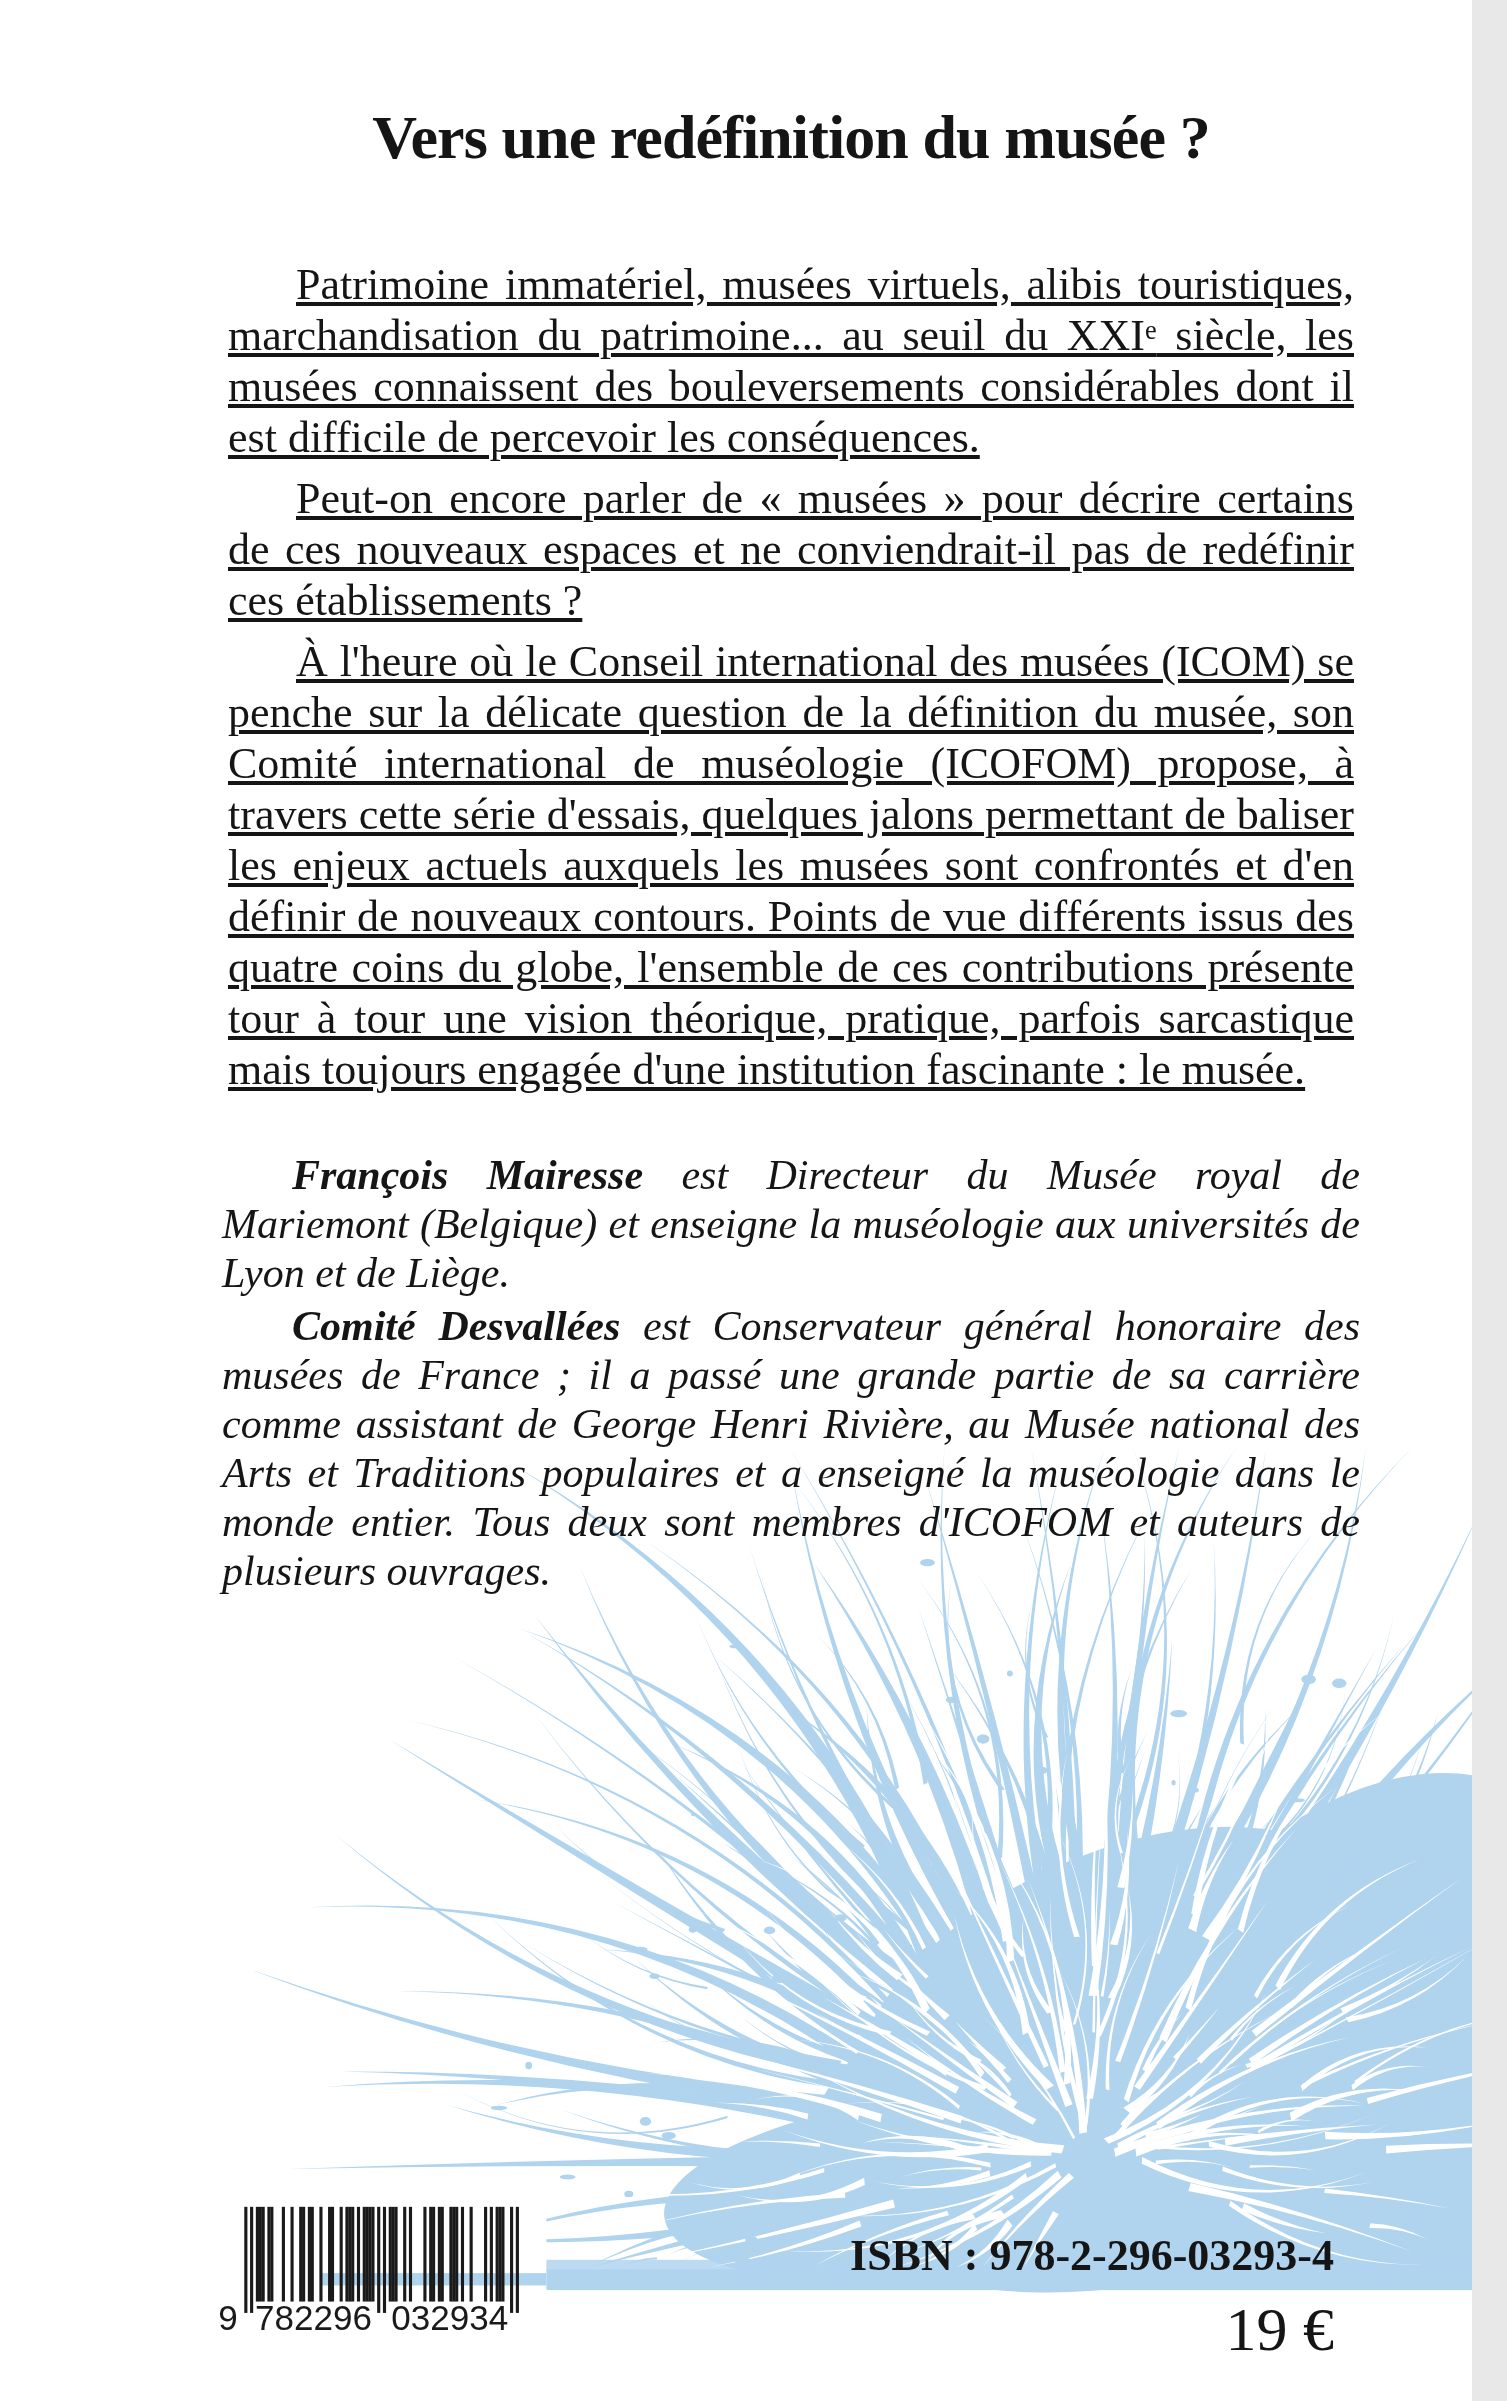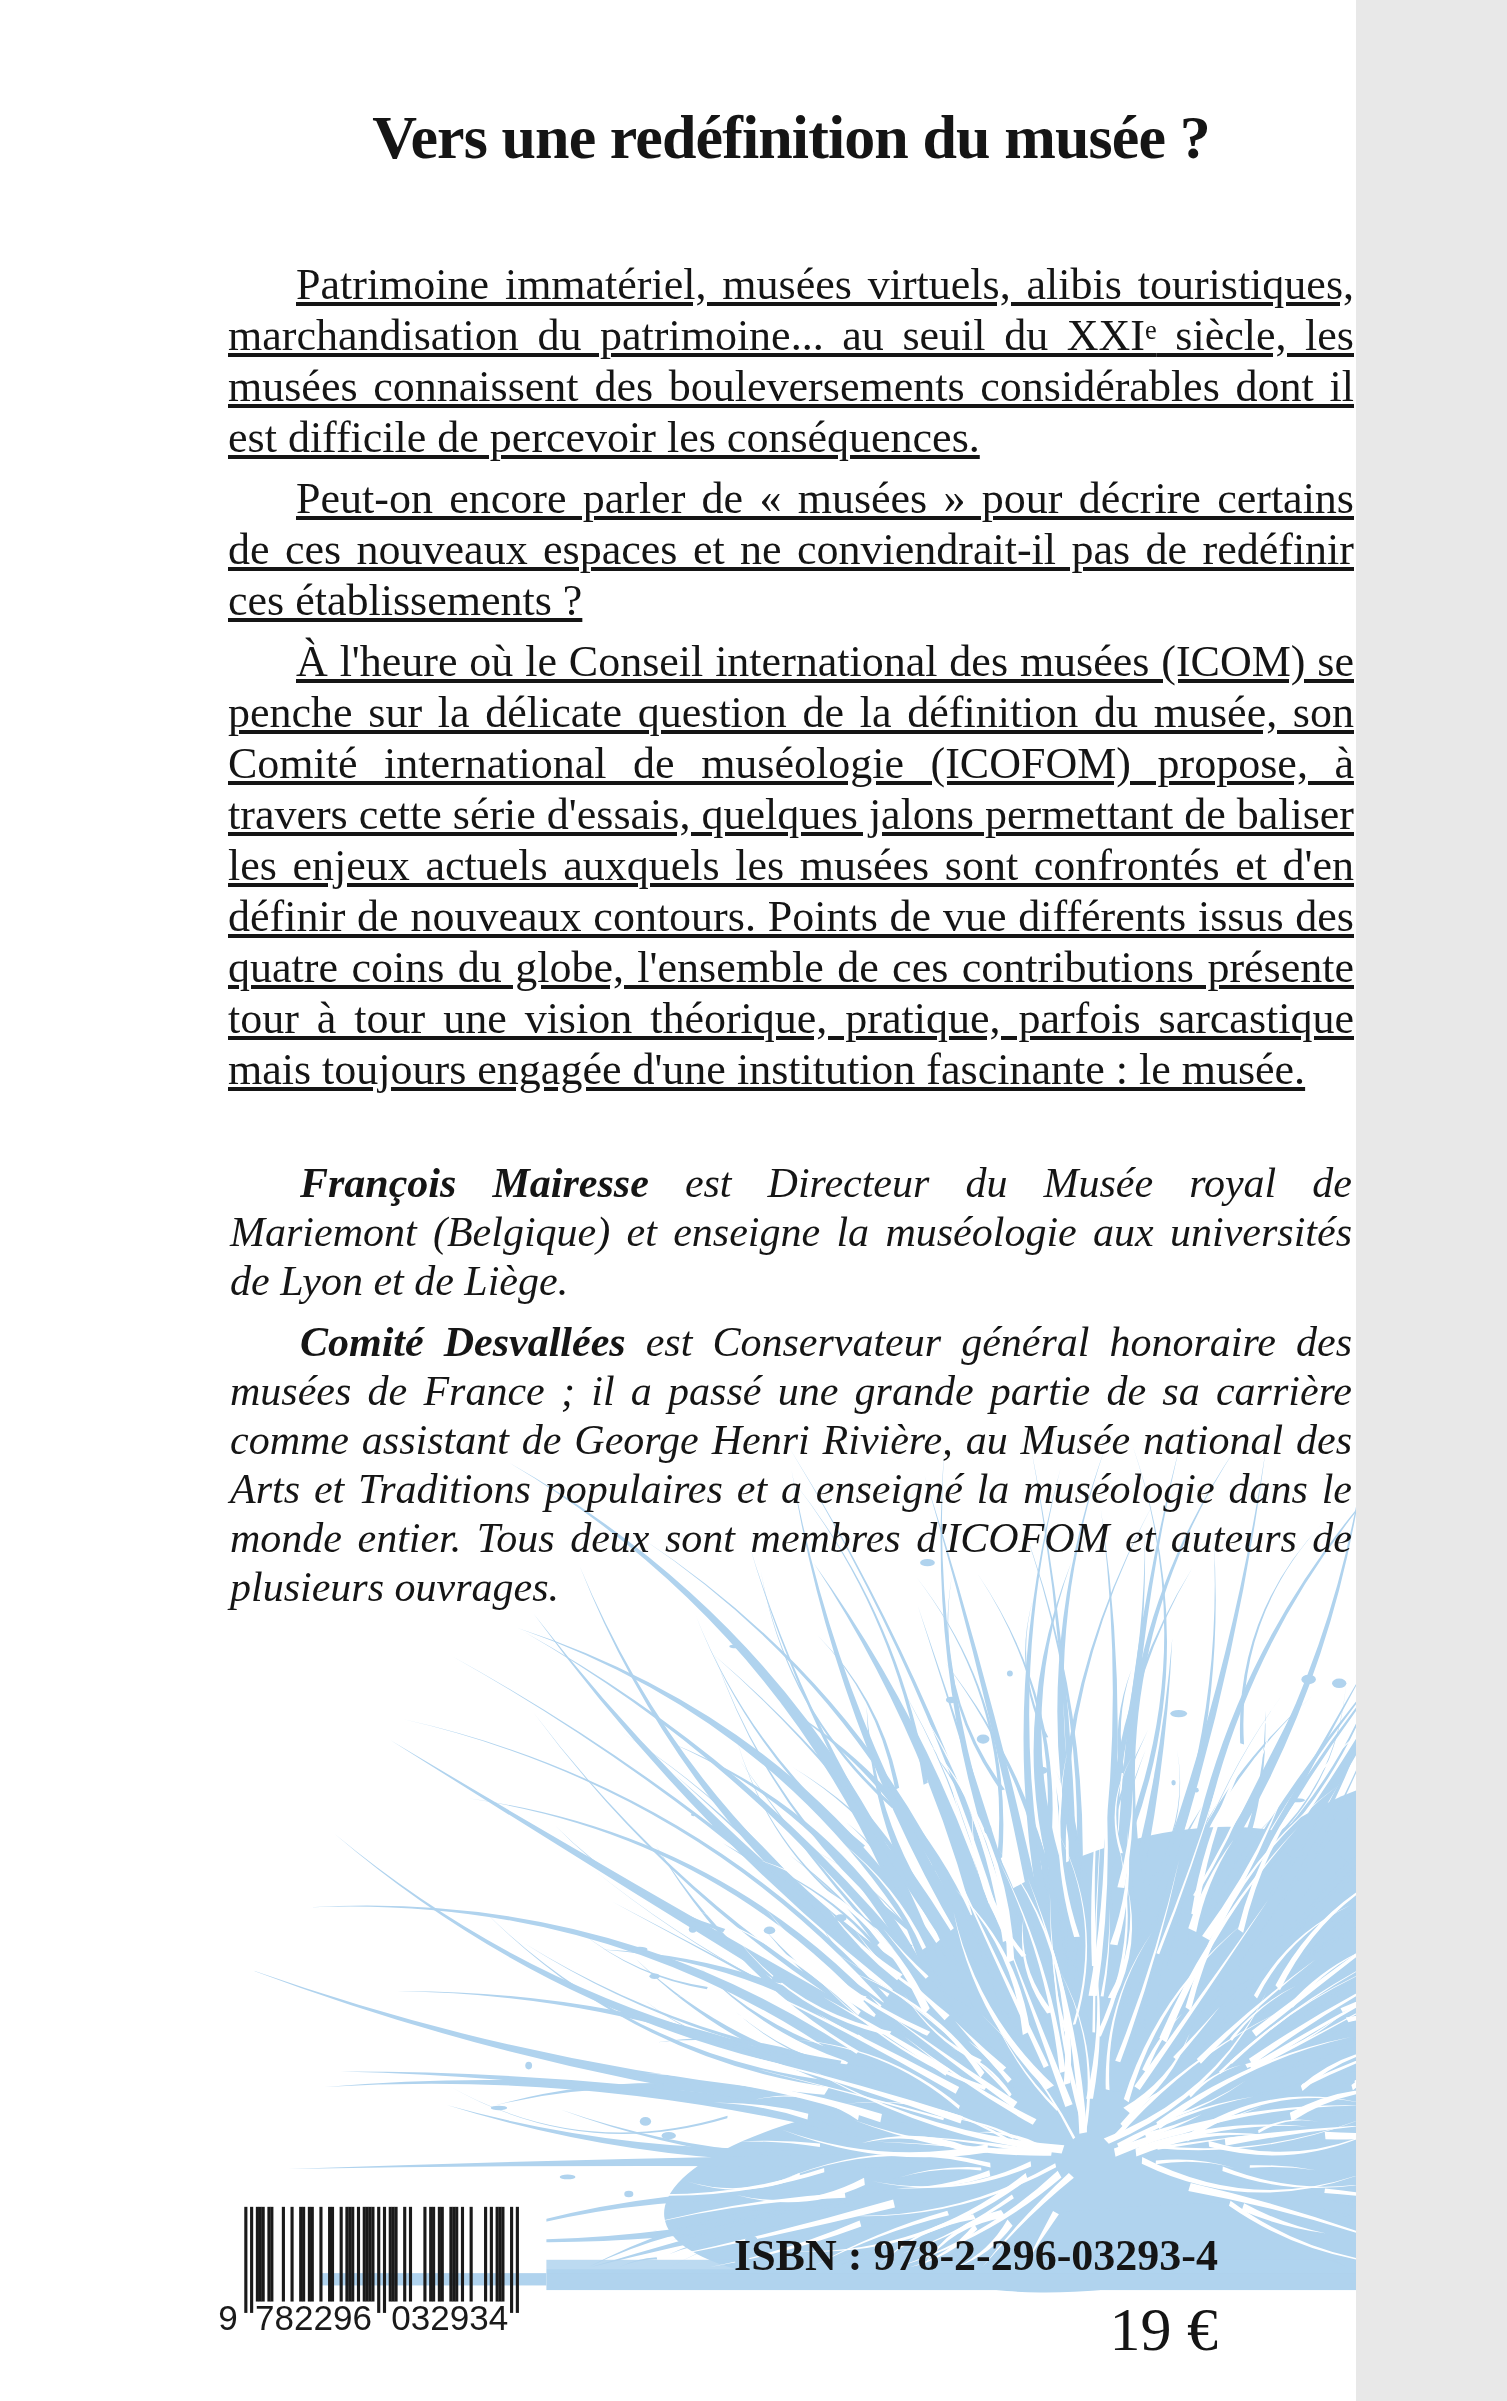--- a/index.html
+++ b/index.html
@@ -1,18 +1,18 @@
 <!DOCTYPE html>
 <html lang="fr" style="font-size:15px"><head>
 <meta charset="utf-8">
 <style>
   html,body{margin:0;padding:0;background:#e8e8e8;}
   .page{
     position:relative;
-    width:1356px;height:2402px;
+    width:1472px;height:2402px;
     background:#ffffff;
     overflow:hidden;
     font-family:"Liberation Serif","DejaVu Serif",serif;
     color:#151515;
   }
   .title{
     position:absolute;top:102px;left:218px;width:1146px;
     margin:0;text-align:center;
     font-size:62px;font-weight:bold;letter-spacing:-0.9px;
     white-space:nowrap;
@@ -20,21 +20,21 @@
   .blurb{
     position:absolute;top:249px;left:218px;width:1146px;
     font-size:44px;line-height:51px;text-align:justify;
   }
   .blurb p{margin:10px;text-indent:68px;text-decoration:underline;}
   sup{font-size:.60em;line-height:0;vertical-align:.42em;}
   .bio{
     position:absolute;top:1147px;left:218px;width:1146px;
     font-size:42px;line-height:49px;text-align:justify;font-style:italic;
   }
-  .bio p{margin:12px;text-indent:70px;}
+  .bio p{margin:4px;text-indent:70px;}
   .bio b{font-weight:bold;}
   #illustration{position:absolute;left:0;top:1410px;width:1508px;height:899px;}
   #barcode{position:absolute;left:194px;top:2186px;width:379px;height:161px;}
   .isbn{
     position:absolute;top:2230px;right:138px;
     font-size:44px;white-space:nowrap;font-weight:bold;
   }
   .price{
     position:absolute;top:2294px;right:138px;
     font-size:62px;white-space:nowrap;

